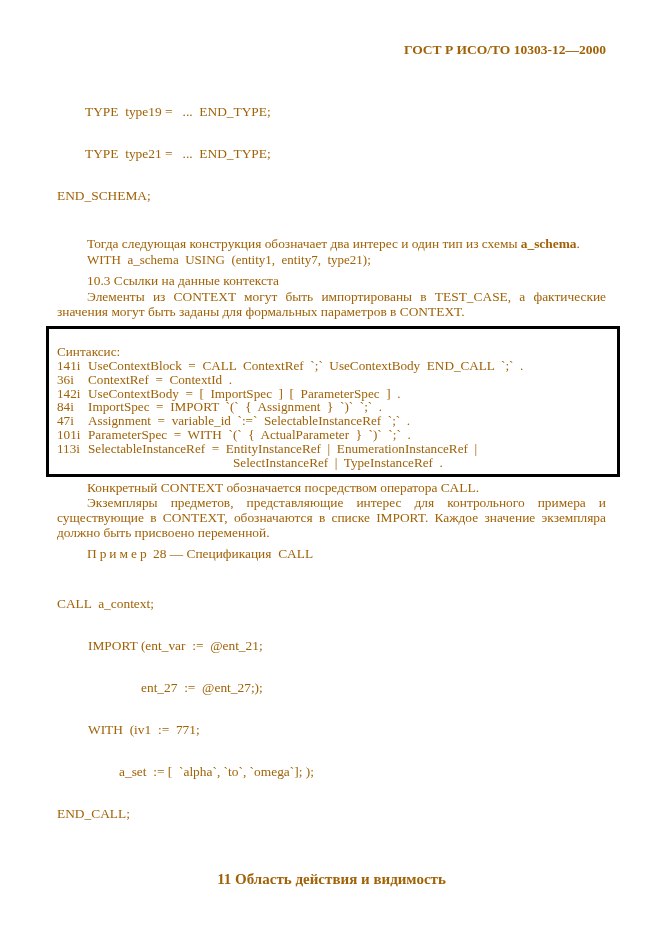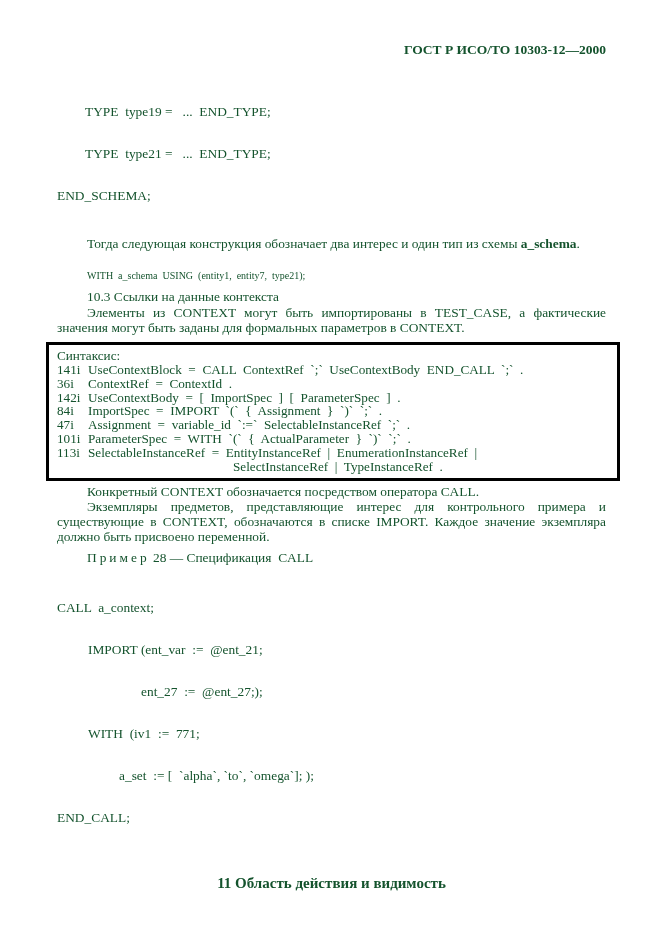--- a/index.html
+++ b/index.html
@@ -1,52 +1,52 @@
 <!DOCTYPE html>
 <html><head>
 <meta charset="utf-8">
 <style>
   html,body{margin:0;padding:0;background:#e8e8e8;}
   .page{
     position:relative;
     width:661px;height:936px;
     margin:0 auto;
     background:#ffffff;
-    color:#14532d;
+    color:#a16207;
     font-family:"Liberation Serif","DejaVu Serif",serif;
     box-sizing:border-box;
     padding:42px 55px 0 57px;
     overflow:hidden;
   }
   .header{ text-align:right; font-weight:bold; font-size:13.5px; line-height:15px; }
 
   .codeblock{ white-space:pre; font-size:13.4px; line-height:14px; }
   .schema-code{ margin-top:20px; }
   .code-line{ white-space:pre; }
   .ind-type{ padding-left:28px; }
 
   .para{
     margin:0; text-align:justify; text-indent:30px;
     font-size:13.4px; line-height:14.9px;
   }
   .mt6{ margin-top:6px; }
   .mt4{ margin-top:4px; }
   .mt2{ margin-top:2px; }
 
-  .with-line{ margin-top:16px; padding-left:30px; white-space:pre; font-size:10px; line-height:15px; }
+  .with-line{ margin-top:0; padding-left:30px; white-space:pre; font-size:13px; line-height:15px; }
 
   .subheading{
     margin:6px 0 0 0; padding-left:30px;
     font-size:13.4px; font-weight:normal; line-height:15.5px;
   }
 
   .syntax-box{
     margin:6px -14px 0 -11px;
     border:3px solid #000;
-    padding:4px 6px 5px 8px;
+    padding:16px 6px 5px 8px;
     font-size:13.2px; line-height:13.8px;
   }
   .syn-label{ white-space:pre; }
   .syn-row{ display:flex; white-space:pre; }
   .syn-num{ width:31px; flex:none; }
   .syn-row.cont .syn-text{ padding-left:145px; }
 
   .example-line{
     margin:5px 0 0 0; padding-left:30px;
     font-size:13.4px; line-height:15px; white-space:pre;

